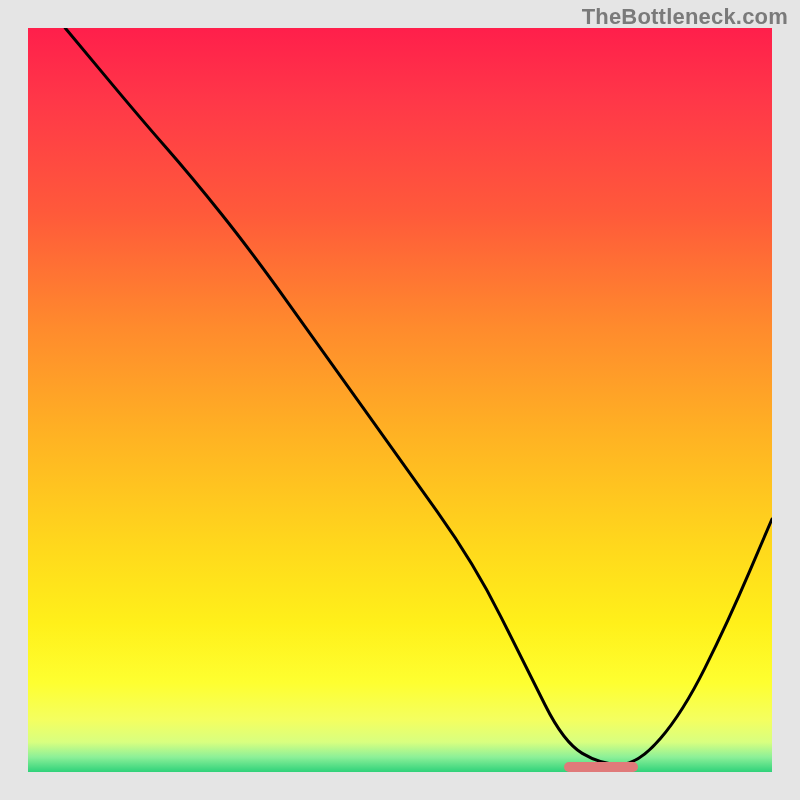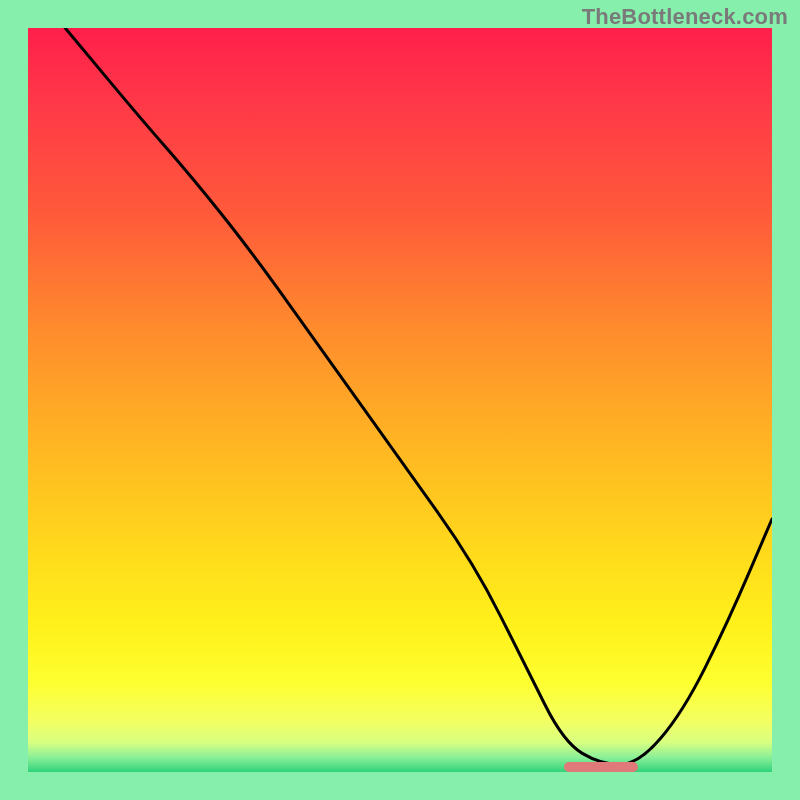--- a/index.html
+++ b/index.html
@@ -8,21 +8,21 @@
     width: 800px;
     height: 800px;
     background: #000000;
     overflow: hidden;
     font-family: Arial, Helvetica, sans-serif;
   }
   .outer {
     position: relative;
     width: 800px;
     height: 800px;
-    background: #86efac;
+    background: #e5e5e5;
   }
   .watermark {
     position: absolute;
     top: 4px;
     right: 12px;
     font-size: 22px;
     font-weight: 600;
     color: #7a7a7a;
     letter-spacing: 0.2px;
     z-index: 5;

